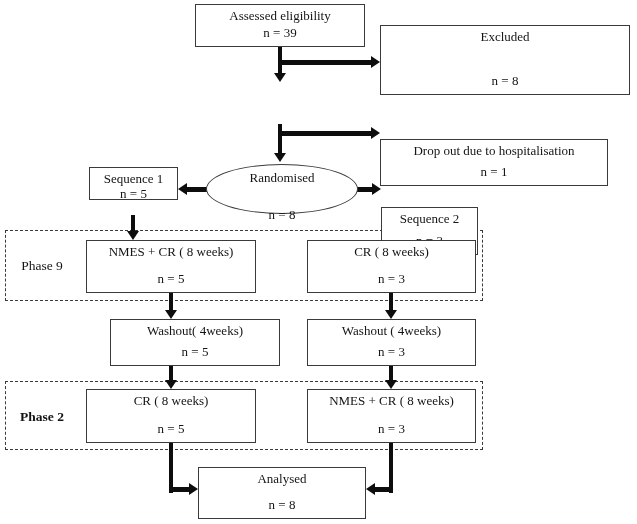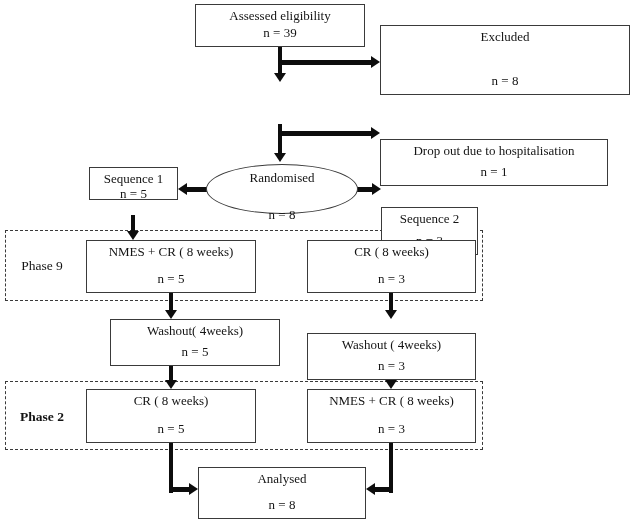--- a/index.html
+++ b/index.html
@@ -120,21 +120,21 @@
   <div class="box" style="left:307px;top:240px;width:169px;height:53px;">
     <div>CR ( 8 weeks)</div>
     <div>n = 3</div>
   </div>
 
   <div class="box" style="left:86px;top:319px;width:170px;height:47px;margin-left:24px;">
     <div>Washout( 4weeks)</div>
     <div>n = 5</div>
   </div>
 
-  <div class="box" style="left:307px;top:333px;width:169px;height:47px;text-align:center;">
+  <div class="box" style="left:307px;top:319px;width:169px;height:47px;text-align:center;">
     <div>Washout ( 4weeks)</div>
     <div>n = 3</div>
   </div>
 
   <div class="box" style="left:86px;top:389px;width:170px;height:54px;">
     <div>CR ( 8 weeks)</div>
     <div>n = 5</div>
   </div>
 
   <div class="box" style="left:307px;top:389px;width:169px;height:54px;">

